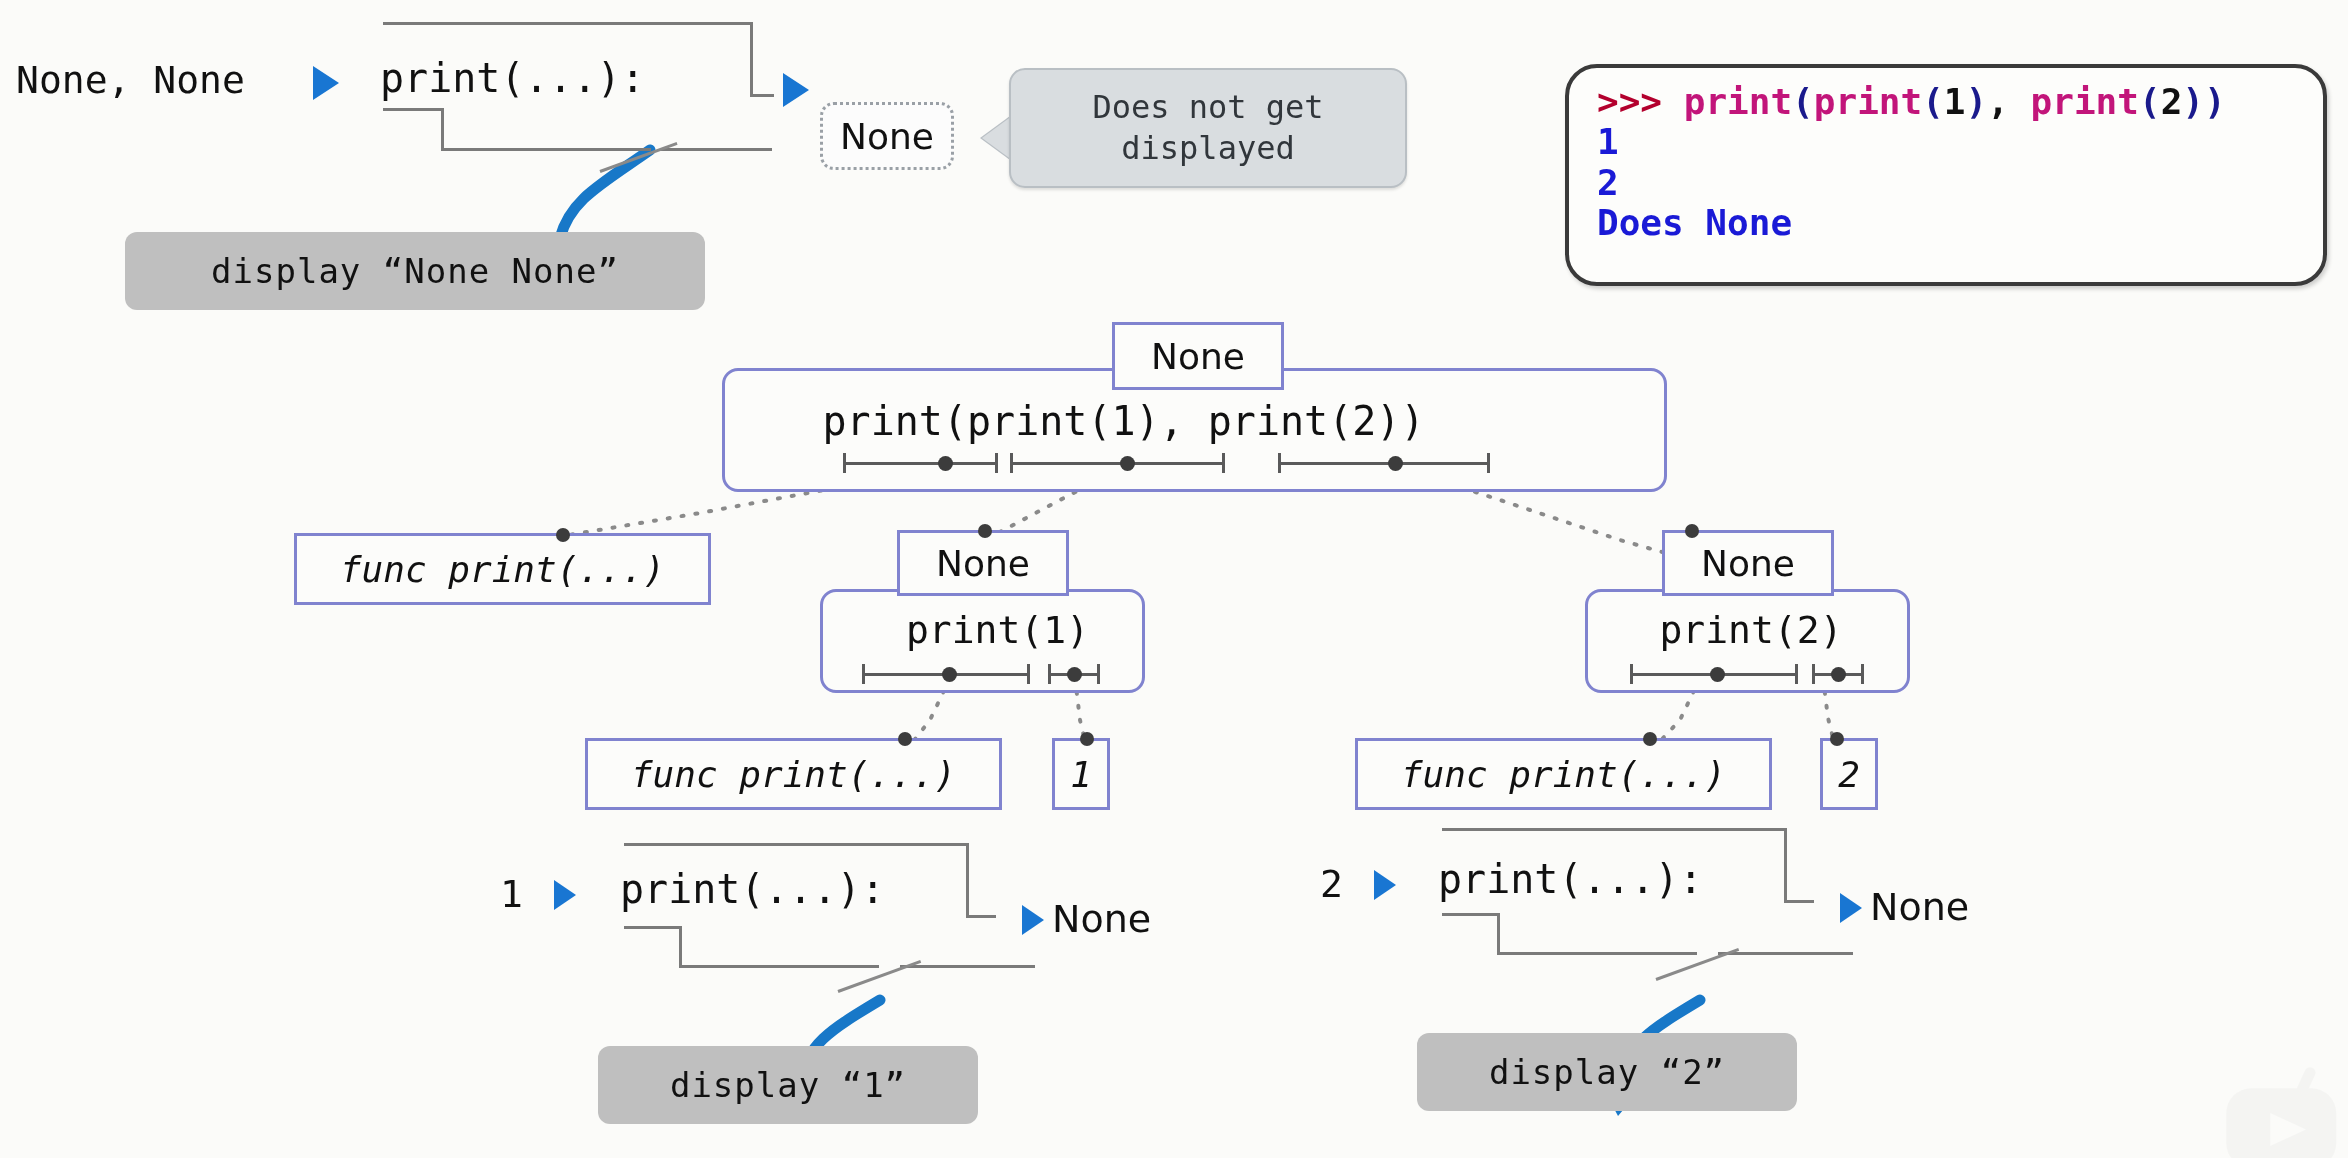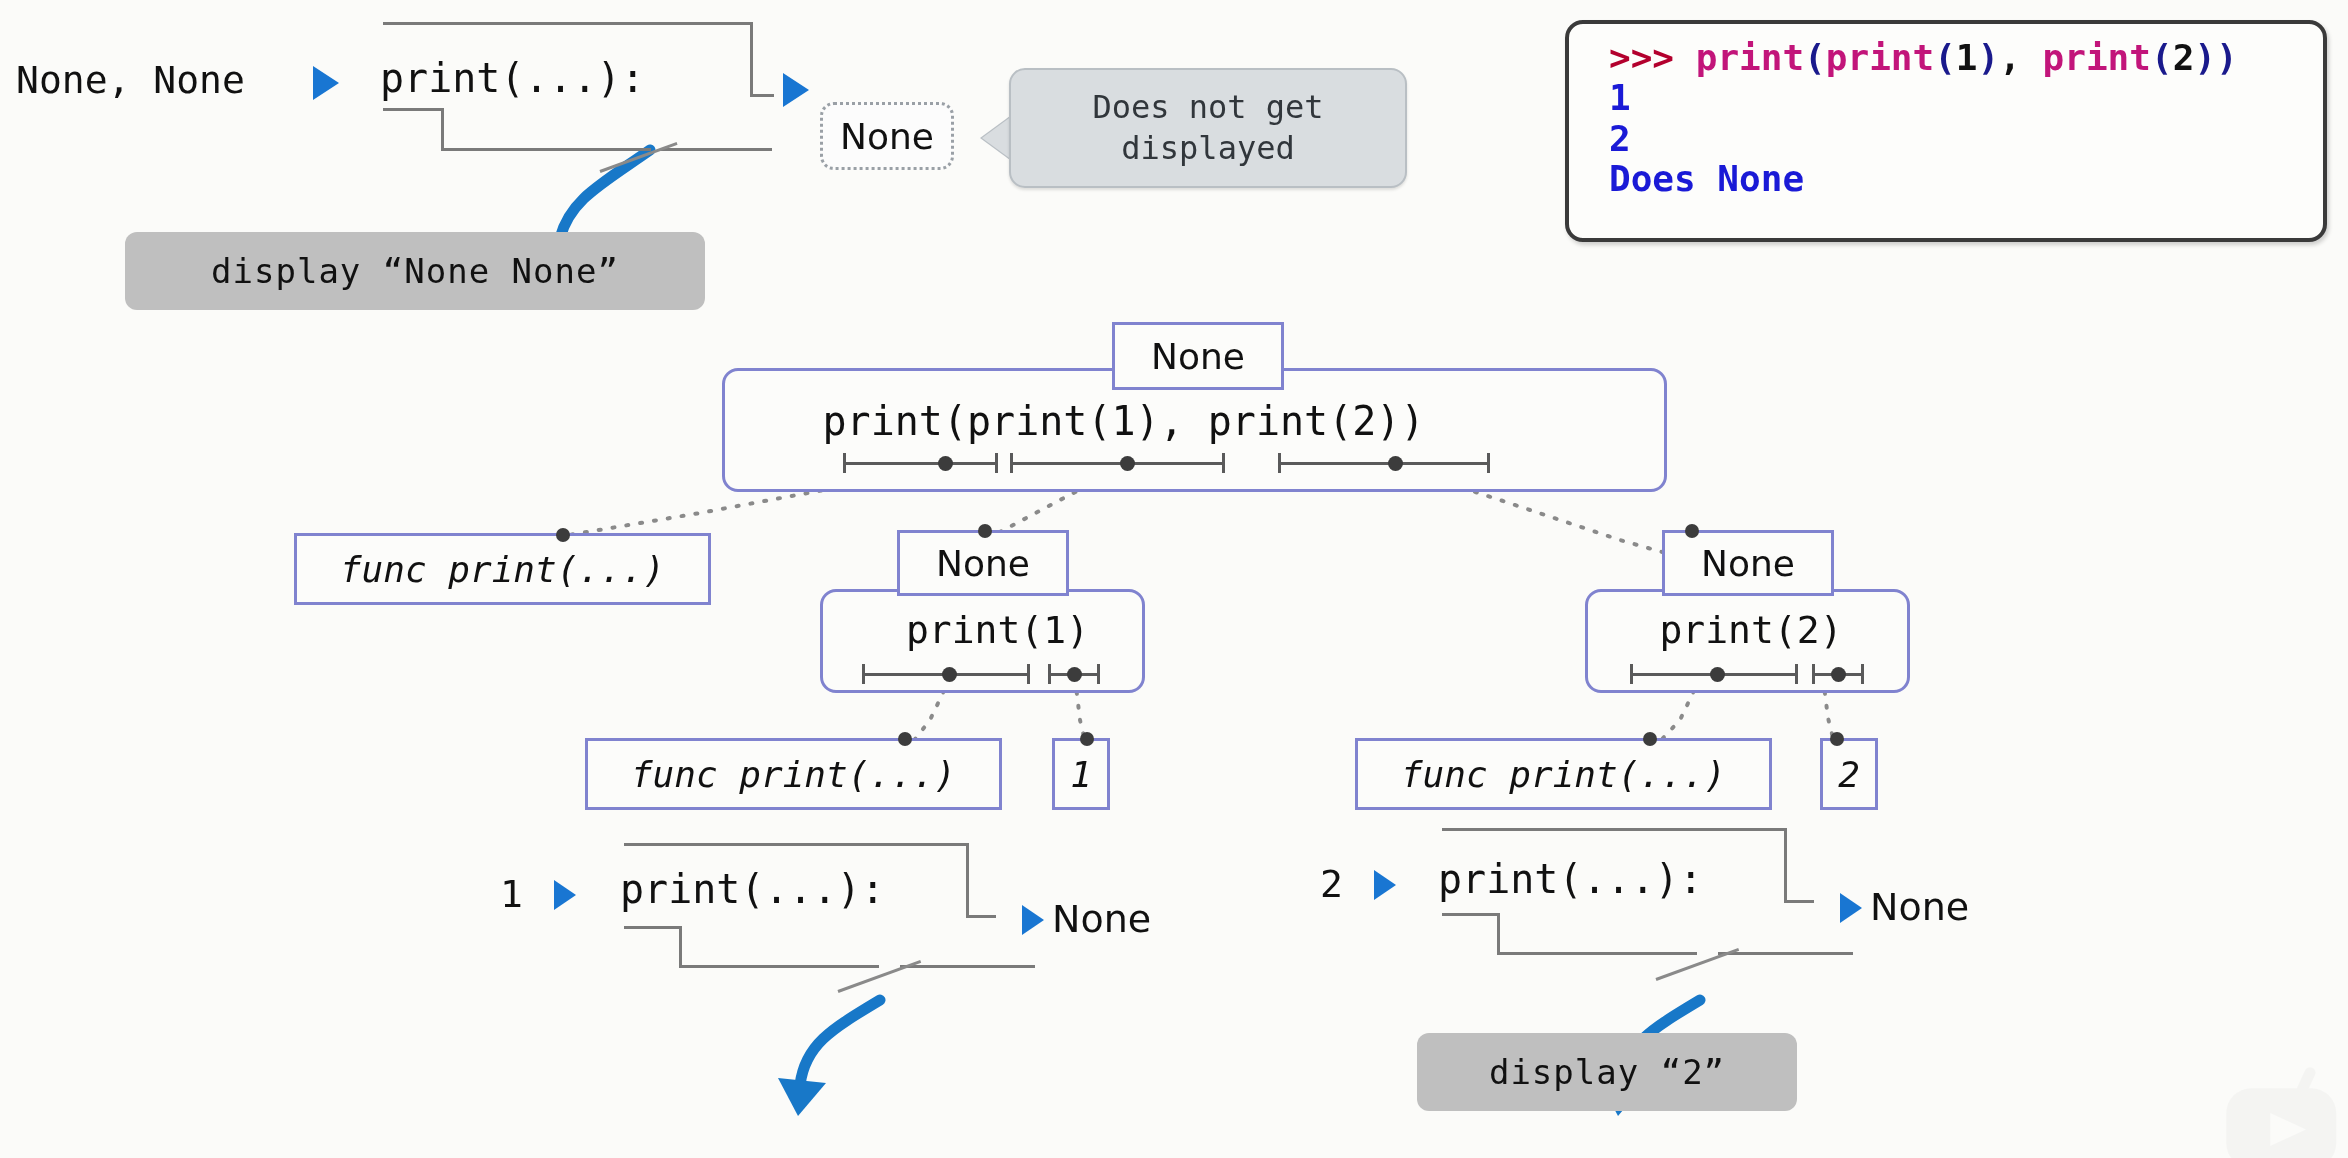--- a/index.html
+++ b/index.html
@@ -67,27 +67,28 @@
     width:0;height:0;
     border-right:30px solid #d9dde0;
     border-top:22px solid transparent;
     border-bottom:22px solid transparent;
     filter:drop-shadow(-2px 0 0 #b9bfc4);
   }
 
   
   .repl{
     border:4px solid #3a3a3a;
-    border-radius:18px;
+    border-radius:32px;
     background:#fdfdfb;
-    padding:14px 22px 16px 40px;
+    padding:14px 22px 16px 28px;
     box-sizing:border-box;
     font-size:36px;
     line-height:1.12;
     box-shadow:2px 3px 4px rgba(0,0,0,.18);
+    margin-top:44px;
   }
   .c-prompt{color:#b3002d;font-weight:bold;}
   .c-fn{color:#c2157a;font-weight:bold;}
   .c-paren{color:#1a1a8c;font-weight:bold;}
   .c-num{color:#111;font-weight:bold;}
   .c-out{color:#1a1ad6;font-weight:bold;}
 
   
   .exprbox{
     border:3px solid #8083cf;
@@ -314,20 +315,21 @@
   <div class="abs frameline h" style="left:966px;top:915px;width:30px;"></div>
   <div class="abs frameline h" style="left:624px;top:926px;width:58px;"></div>
   <div class="abs frameline v" style="left:679px;top:926px;height:42px;"></div>
   <div class="abs frameline h" style="left:679px;top:965px;width:200px;"></div>
   <div class="abs frameline h" style="left:900px;top:965px;width:135px;"></div>
   <div class="abs greyslant" style="left:838px;top:990px;width:88px;transform:rotate(-20deg);"></div>
 
   <div class="abs tri-sm" style="left:1022px;top:905px;"></div>
   <div class="abs noneout" style="left:1052px;top:897px;">None</div>
 
+  <div class="abs pill mono" style="left:598px;top:1046px;width:380px;height:78px;">display “1”</div>
 
   <div class="abs calllabel mono" style="left:1320px;top:862px;">2</div>
   <div class="abs tri-sm" style="left:1374px;top:870px;"></div>
   <div class="abs callcode mono" style="left:1438px;top:856px;">print(...):</div>
 
   <div class="abs frameline h" style="left:1442px;top:828px;width:345px;"></div>
   <div class="abs frameline v" style="left:1784px;top:828px;height:75px;"></div>
   <div class="abs frameline h" style="left:1784px;top:900px;width:30px;"></div>
   <div class="abs frameline h" style="left:1442px;top:913px;width:58px;"></div>
   <div class="abs frameline v" style="left:1497px;top:913px;height:42px;"></div>

